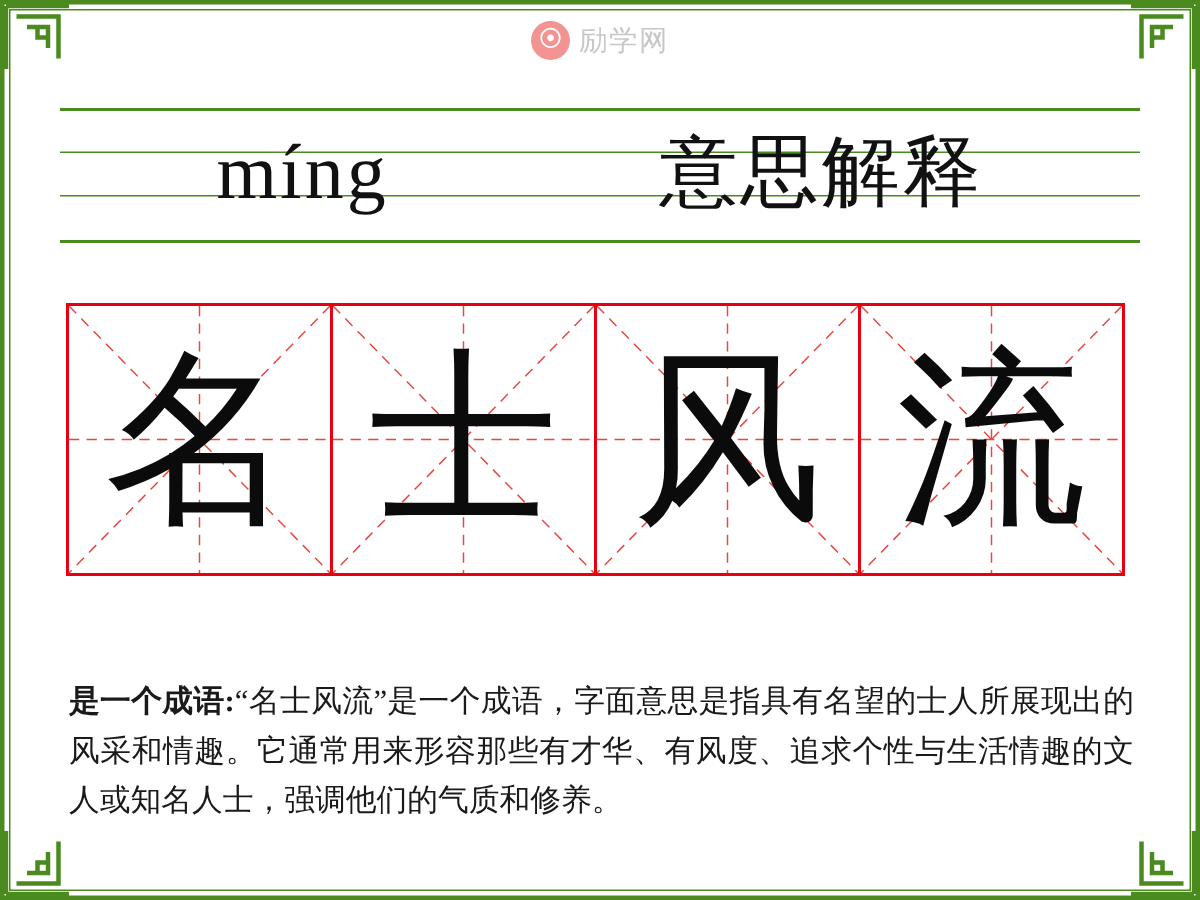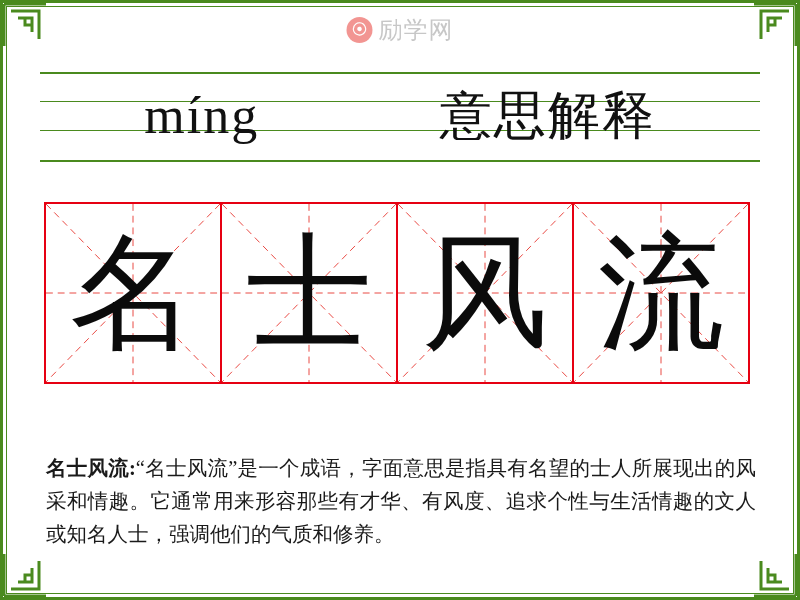--- a/index.html
+++ b/index.html
@@ -61,21 +61,21 @@
     background: #e8403a;
     display: flex;
     align-items: center;
     justify-content: center;
     color: #fff;
     font-size: 16px;
     line-height: 1;
     font-family: "Liberation Serif", serif;
   }
   .logo-text {
-    font-size: 24px;
+    font-size: 19px;
     color: #9a9a9a;
     font-family: "Liberation Sans", sans-serif;
     letter-spacing: 1px;
   }
 
   
   .pinyin-area {
     position: absolute;
     left: 40px;
     top: 72px;
@@ -276,14 +276,14 @@
         <line x1="89" y1="0" x2="89" y2="182"></line>
         <line x1="0" y1="91" x2="178" y2="91"></line>
       </g>
     </svg>
     <div class="han">流</div>
   </div>
 
 </div>
 
 <div class="explain">
-  <span class="label">名士风流:</span><span>“名士风流”是一个成语，字面意思是指具有名望的士人所展现出的风采和情趣。它通常用来形容那些有才华、有风度、追求个性与生活情趣的文人或知名人士，强调他们的气质和修养。</span>
+  <span class="label">是一个成语:</span><span>“名士风流”是一个成语，字面意思是指具有名望的士人所展现出的风采和情趣。它通常用来形容那些有才华、有风度、追求个性与生活情趣的文人或知名人士，强调他们的气质和修养。</span>
 </div>
 
 </body></html>

